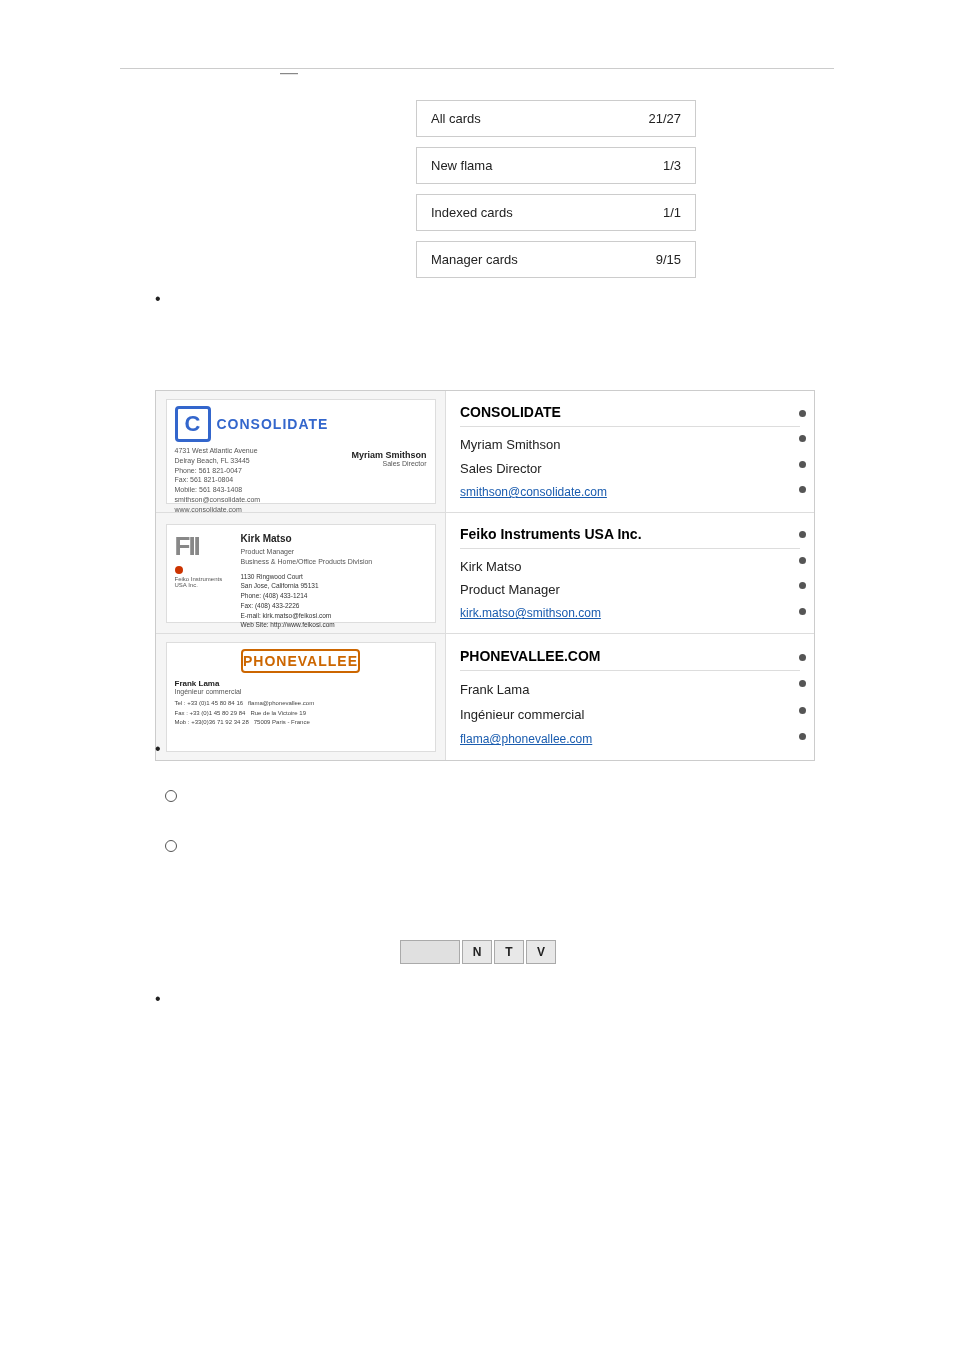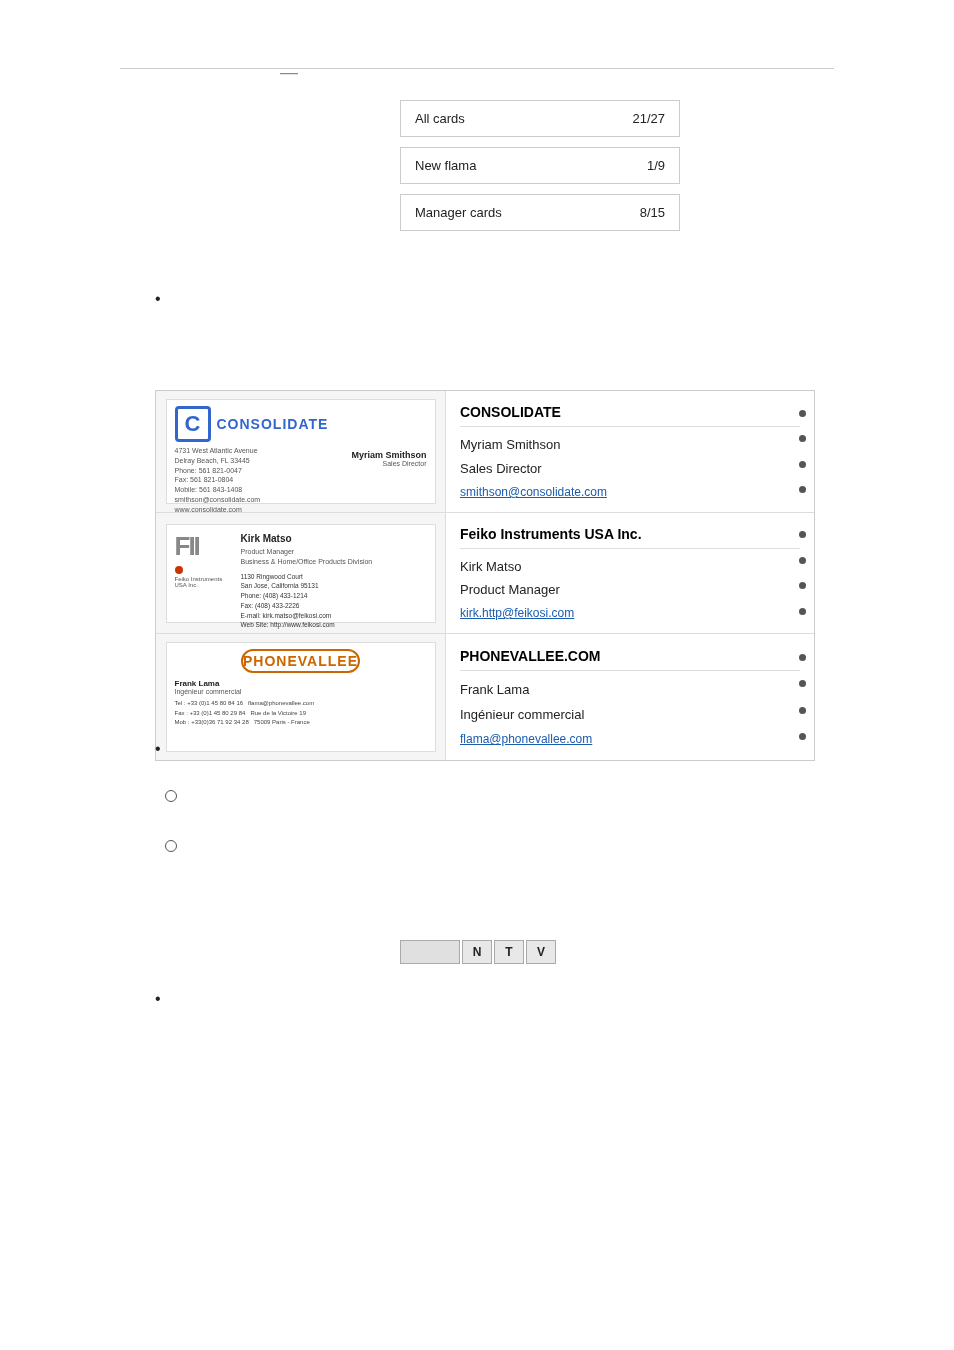--- a/index.html
+++ b/index.html
@@ -27,21 +27,21 @@
       top: 62px;
       left: 280px;
       font-size: 18px;
       color: #888;
     }
 
     
     .stats-panel {
       position: absolute;
       top: 100px;
-      left: 400px;
+      left: 416px;
       width: 280px;
     }
     .stat-row {
       display: flex;
       justify-content: space-between;
       align-items: center;
       border: 1px solid #ccc;
       padding: 10px 14px;
       margin-bottom: 10px;
       background: #fff;
@@ -261,21 +261,21 @@
       align-items: center;
       justify-content: center;
       margin-bottom: 6px;
     }
     .phone-logo-text {
       font-size: 14px;
       font-weight: bold;
       color: #cc6600;
       letter-spacing: 1px;
       border: 2px solid #cc6600;
-      border-radius: 12px;
+      border-radius: 4px;
       padding: 2px 0;
     }
     .phone-person-line {
       font-size: 8px;
       font-weight: bold;
       color: #222;
     }
     .phone-title-line {
       font-size: 7px;
       color: #555;
@@ -336,25 +336,29 @@
 <div class="top-dash">—</div>
 
 <div class="stats-panel">
 
 <div class="stat-row">
       <span class="stat-label">All cards</span>
       <span class="stat-value">21/27</span>
     </div>
     <div class="stat-row">
       <span class="stat-label">New flama</span>
-      <span class="stat-value">1/9</span>
+      <span class="stat-value">1/3</span>
+    </div>
+    <div class="stat-row">
+      <span class="stat-label">Indexed cards</span>
+      <span class="stat-value">1/1</span>
     </div>
     <div class="stat-row">
       <span class="stat-label">Manager cards</span>
-      <span class="stat-value">8/15</span>
+      <span class="stat-value">9/15</span>
     </div>
   </div>
 
 <div style="position:absolute; top:290px; left:155px;">
   <span style="font-size:16px;">•</span>
 </div>
 
 <div class="cards-panel">
 
   <div class="card-row">
@@ -414,21 +418,21 @@
             E-mail: kirk.matso@feikosi.com<br>
             Web Site: http://www.feikosi.com
           </div>
         </div>
       </div>
     </div>
     <div class="card-data-area">
       <div class="card-company">Feiko Instruments USA Inc.</div>
       <div class="card-name">Kirk Matso</div>
       <div class="card-title">Product Manager</div>
-      <div class="card-email">kirk.http@feikosi.com</div>
+      <div class="card-email">kirk.matso@smithson.com</div>
       <div class="card-dots">
         <div class="dot"></div>
         <div class="dot"></div>
         <div class="dot"></div>
         <div class="dot"></div>
       </div>
     </div>
   </div>
 
   <div class="card-row">

